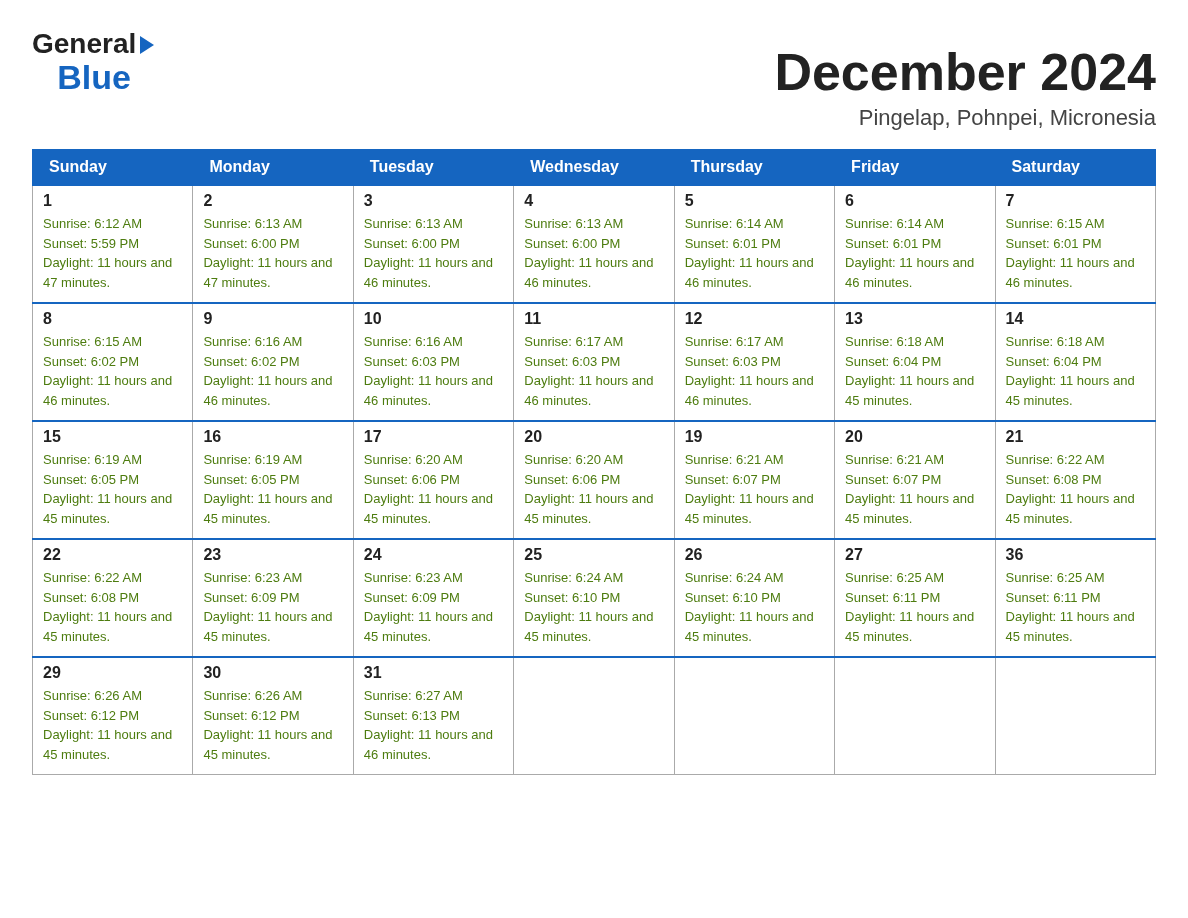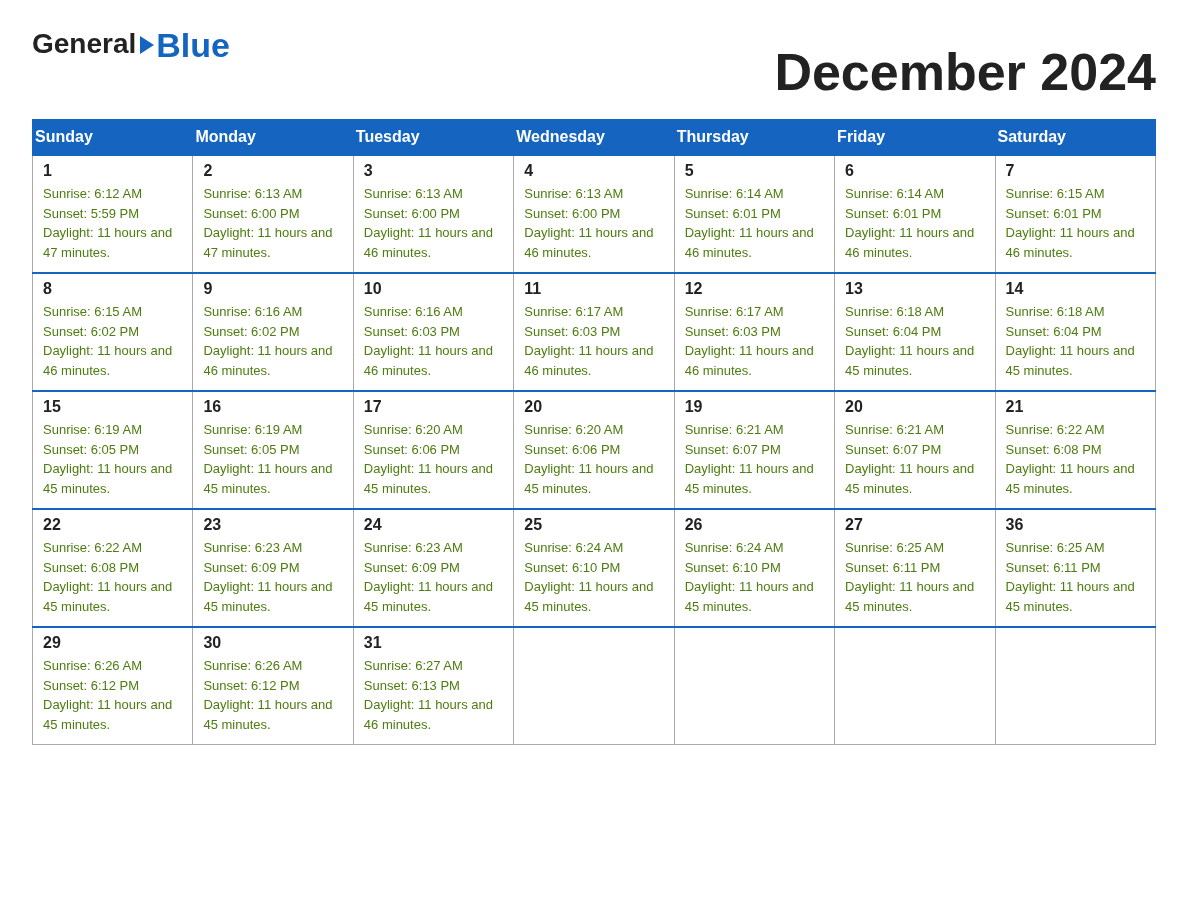--- a/index.html
+++ b/index.html
@@ -12,22 +12,22 @@
       min-height: 918px;
     }
     .header {
       display: flex;
       justify-content: space-between;
       align-items: flex-start;
       margin-bottom: 18px;
     }
     .logo {
       display: flex;
-      flex-direction: row;
-      align-items: flex-start;
+      flex-direction: column;
+      align-items: center;
       padding-top: 4px;
     }
     .logo-blue {
       color: #1565c0;
       font-size: 34px;
       font-weight: bold;
       margin-top: -2px;
       padding-left: 2px;
     }
     .title-area {
@@ -47,21 +47,21 @@
     }
     table {
       width: 100%;
       border-collapse: collapse;
     }
     thead tr th {
       background-color: #1565c0;
       color: #fff;
       font-size: 16px;
       font-weight: bold;
-      padding: 8px 2px;
+      padding: 8px 16px;
       text-align: left;
       border: 1px solid #1565c0;
     }
     tbody tr td {
       vertical-align: top;
       padding: 6px 10px 10px 10px;
       border: 1px solid #aaa;
       border-top: 2px solid #1565c0;
       width: 14.28%;
       font-size: 13px;
@@ -111,20 +111,21 @@
 <div class="header">
   <div class="logo">
     <div class="logo-row1">
       <span class="general-text">General</span>
       <span class="arrow-icon"></span>
     </div>
     <div class="logo-blue">Blue</div>
   </div>
   <div class="title-area">
     <div class="month-title">December 2024</div>
+    <div class="location">Pingelap, Pohnpei, Micronesia</div>
   </div>
 </div>
 
 <table>
   <thead>
     <tr>
     <th>Sunday</th>
         <th>Monday</th>
         <th>Tuesday</th>
         <th>Wednesday</th>

